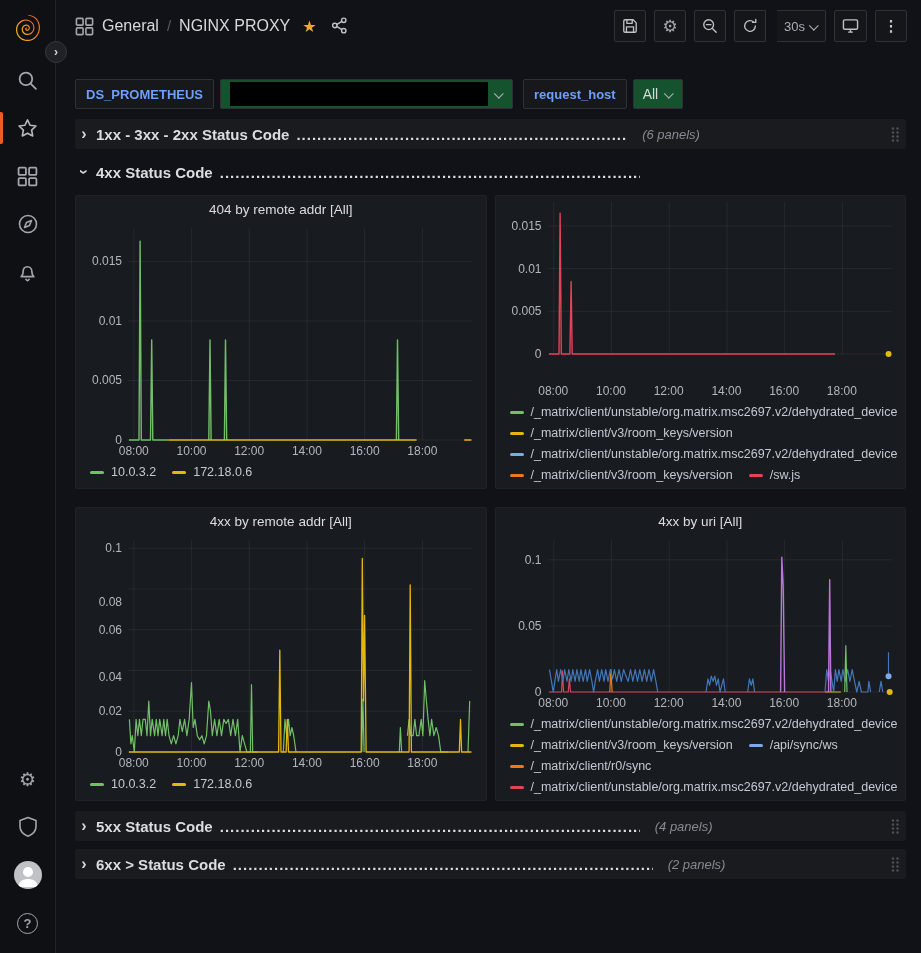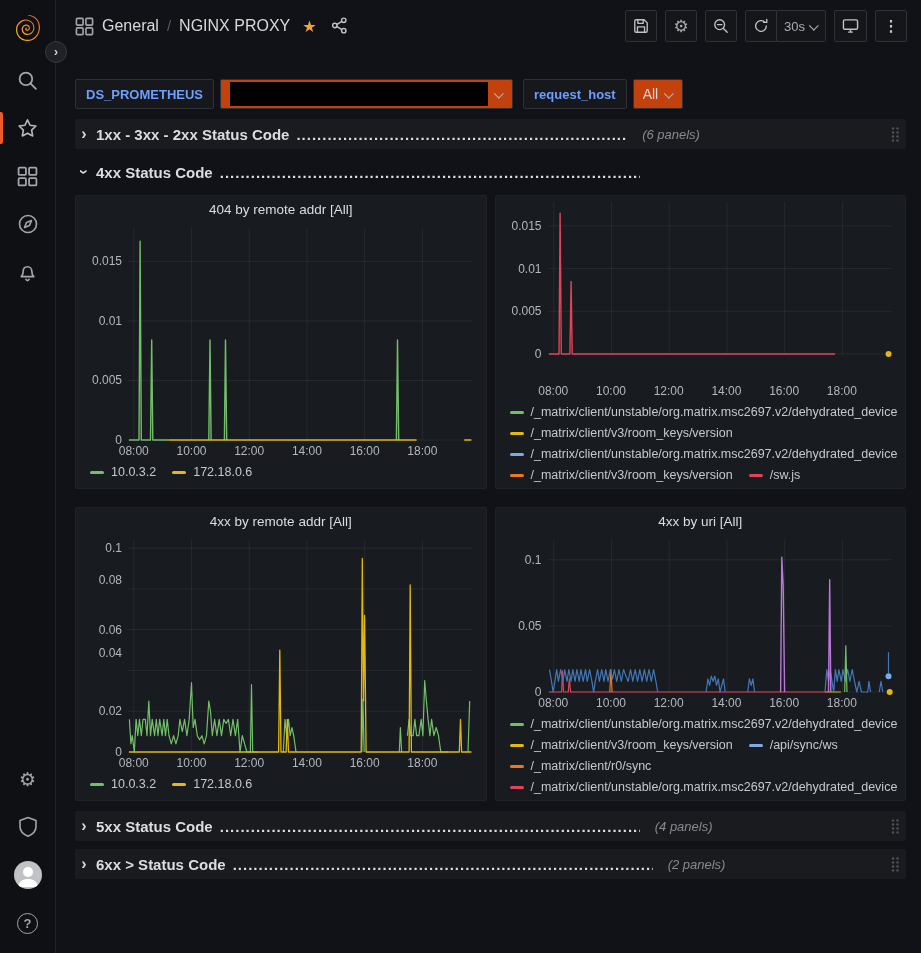--- a/index.html
+++ b/index.html
@@ -35,30 +35,30 @@
   .crumb .sep { color:#585b60; font-size:15px; }
   .fav-star { color:#f2a72e; font-size:16px; margin-left:4px; cursor:pointer; }
   .tb-right { margin-left:auto; display:flex; align-items:center; gap:8px; }
   .tbtn { height:32px; min-width:32px; padding:0 7px; background:#141619; border:1px solid #2f3136;
           border-radius:2px; display:flex; align-items:center; justify-content:center; gap:6px;
           color:#a2a6ac; cursor:pointer; font-size:13px; }
   .tbtn .lbl { color:#c7c8cc; }
   .tz { color:#eb7b18; font-size:11px; font-weight:bold; }
   .split { display:flex; }
   .split .tbtn:first-child { border-radius:2px 0 0 2px; }
-  .split .tbtn:last-child { border-left:none; border-radius:0 2px 2px 0; }
+  .split .tbtn:last-child { border-left:none; border-radius:0 2px 2px 0;margin-left:11px; }
   .kebab { font-size:15px; font-weight:bold; color:#c7c8cc; letter-spacing:0; }
   .cv { width:7px; height:7px; border-left:1.7px solid #b3b5ba; border-bottom:1.7px solid #b3b5ba;
         transform:rotate(-45deg) translateY(-1px); display:inline-block; }
 
   
   .submenu { display:flex; align-items:center; gap:10px; padding:2px 14px 8px 19px; }
   .var-label { height:30px; display:flex; align-items:center; padding:0 10px; background:#16181c;
         border:1px solid #2f3136; border-radius:2px; color:#6e9fff; font-size:13px; font-weight:bold; cursor:pointer; }
-  .var-value { height:30px; display:flex; align-items:center; gap:8px; padding:0 9px; background:#c2410c;
+  .var-value { height:30px; display:flex; align-items:center; gap:8px; padding:0 9px; background:#14532d;
         border:1px solid #2f3136; border-radius:2px; color:#d8d9da; font-size:14px; cursor:pointer; }
   .redacted { width:258px; height:24px; background:#000; }
   .var-group { display:flex; gap:6px;margin-top:25px; }
 
   
   .dash { padding:2px 15px 0 19px; }
   .row-header { height:30px; display:flex; align-items:center; gap:7px; padding:0 6px 0 4px;
         border-radius:2px; cursor:pointer; }
   .row-header.shaded { background:#191b1f; }
   .chev { color:#d8d9da; font-size:16px; font-weight:bold; width:10px; text-align:center; }
@@ -380,23 +380,23 @@
             </span>
           </div>
       </div>
 
       <div class="panel">
         <div class="panel-title">4xx by remote addr [All]</div>
         <div class="plot-section">
           <div class="plot-area">
               <div class="ylab" style="top: 205px;">0</div>
               <div class="ylab" style="top: 164.231px;">0.02</div>
-              <div class="ylab" style="top: 106px;">0.04</div>
+              <div class="ylab" style="top: 130px;">0.04</div>
               <div class="ylab" style="top: 82.6923px;">0.06</div>
-              <div class="ylab" style="top: 33px;">0.08</div>
+              <div class="ylab" style="top: 55px;">0.08</div>
               <div class="ylab" style="top: 1.15385px;">0.1</div>
               <svg width="344" height="212">
                 <line x1="0" x2="344" y1="212" y2="212" stroke="rgba(204,204,220,0.08)"></line>
                 <line x1="0" x2="344" y1="171.23076923076923" y2="171.23076923076923" stroke="rgba(204,204,220,0.08)"></line>
                 <line x1="0" x2="344" y1="130.46153846153845" y2="130.46153846153845" stroke="rgba(204,204,220,0.08)"></line>
                 <line x1="0" x2="344" y1="89.69230769230768" y2="89.69230769230768" stroke="rgba(204,204,220,0.08)"></line>
                 <line x1="0" x2="344" y1="48.923076923076906" y2="48.923076923076906" stroke="rgba(204,204,220,0.08)"></line>
                 <line x1="0" x2="344" y1="8.153846153846132" y2="8.153846153846132" stroke="rgba(204,204,220,0.08)"></line>
                 <line x1="5.771812080536919" x2="5.771812080536919" y1="0" y2="212" stroke="rgba(204,204,220,0.08)"></line>
                 <line x1="63.48993288590605" x2="63.48993288590605" y1="0" y2="212" stroke="rgba(204,204,220,0.08)"></line>

